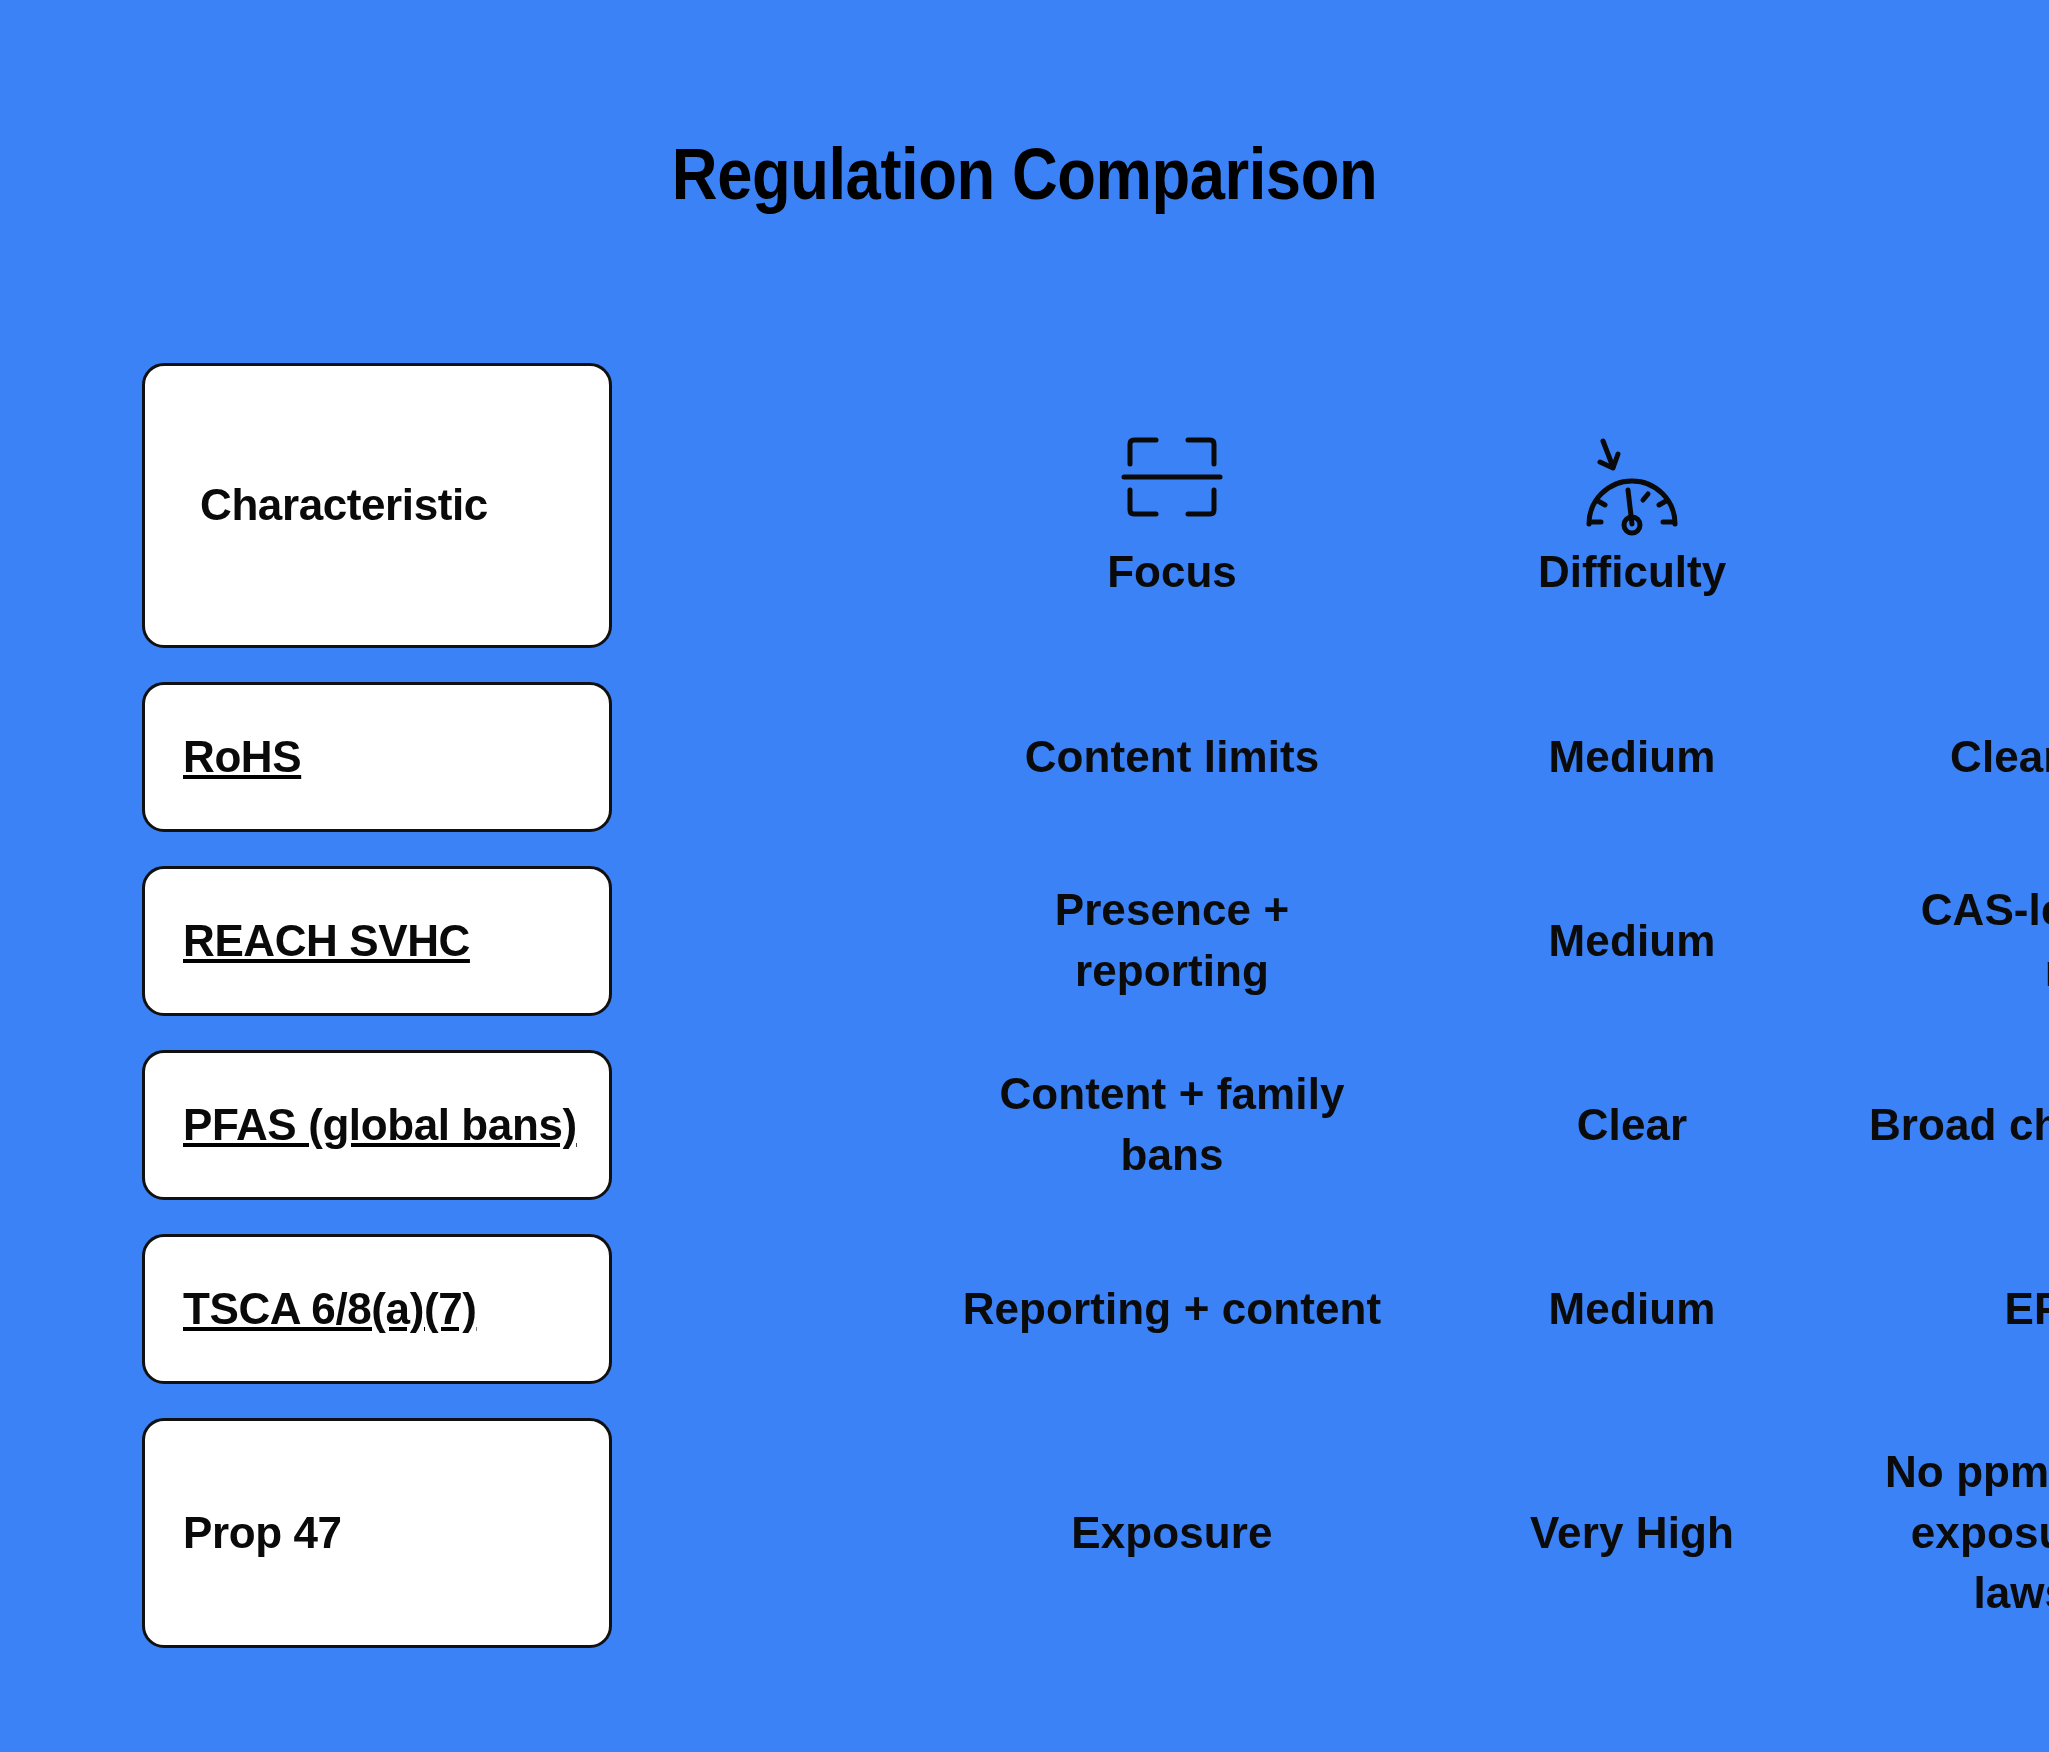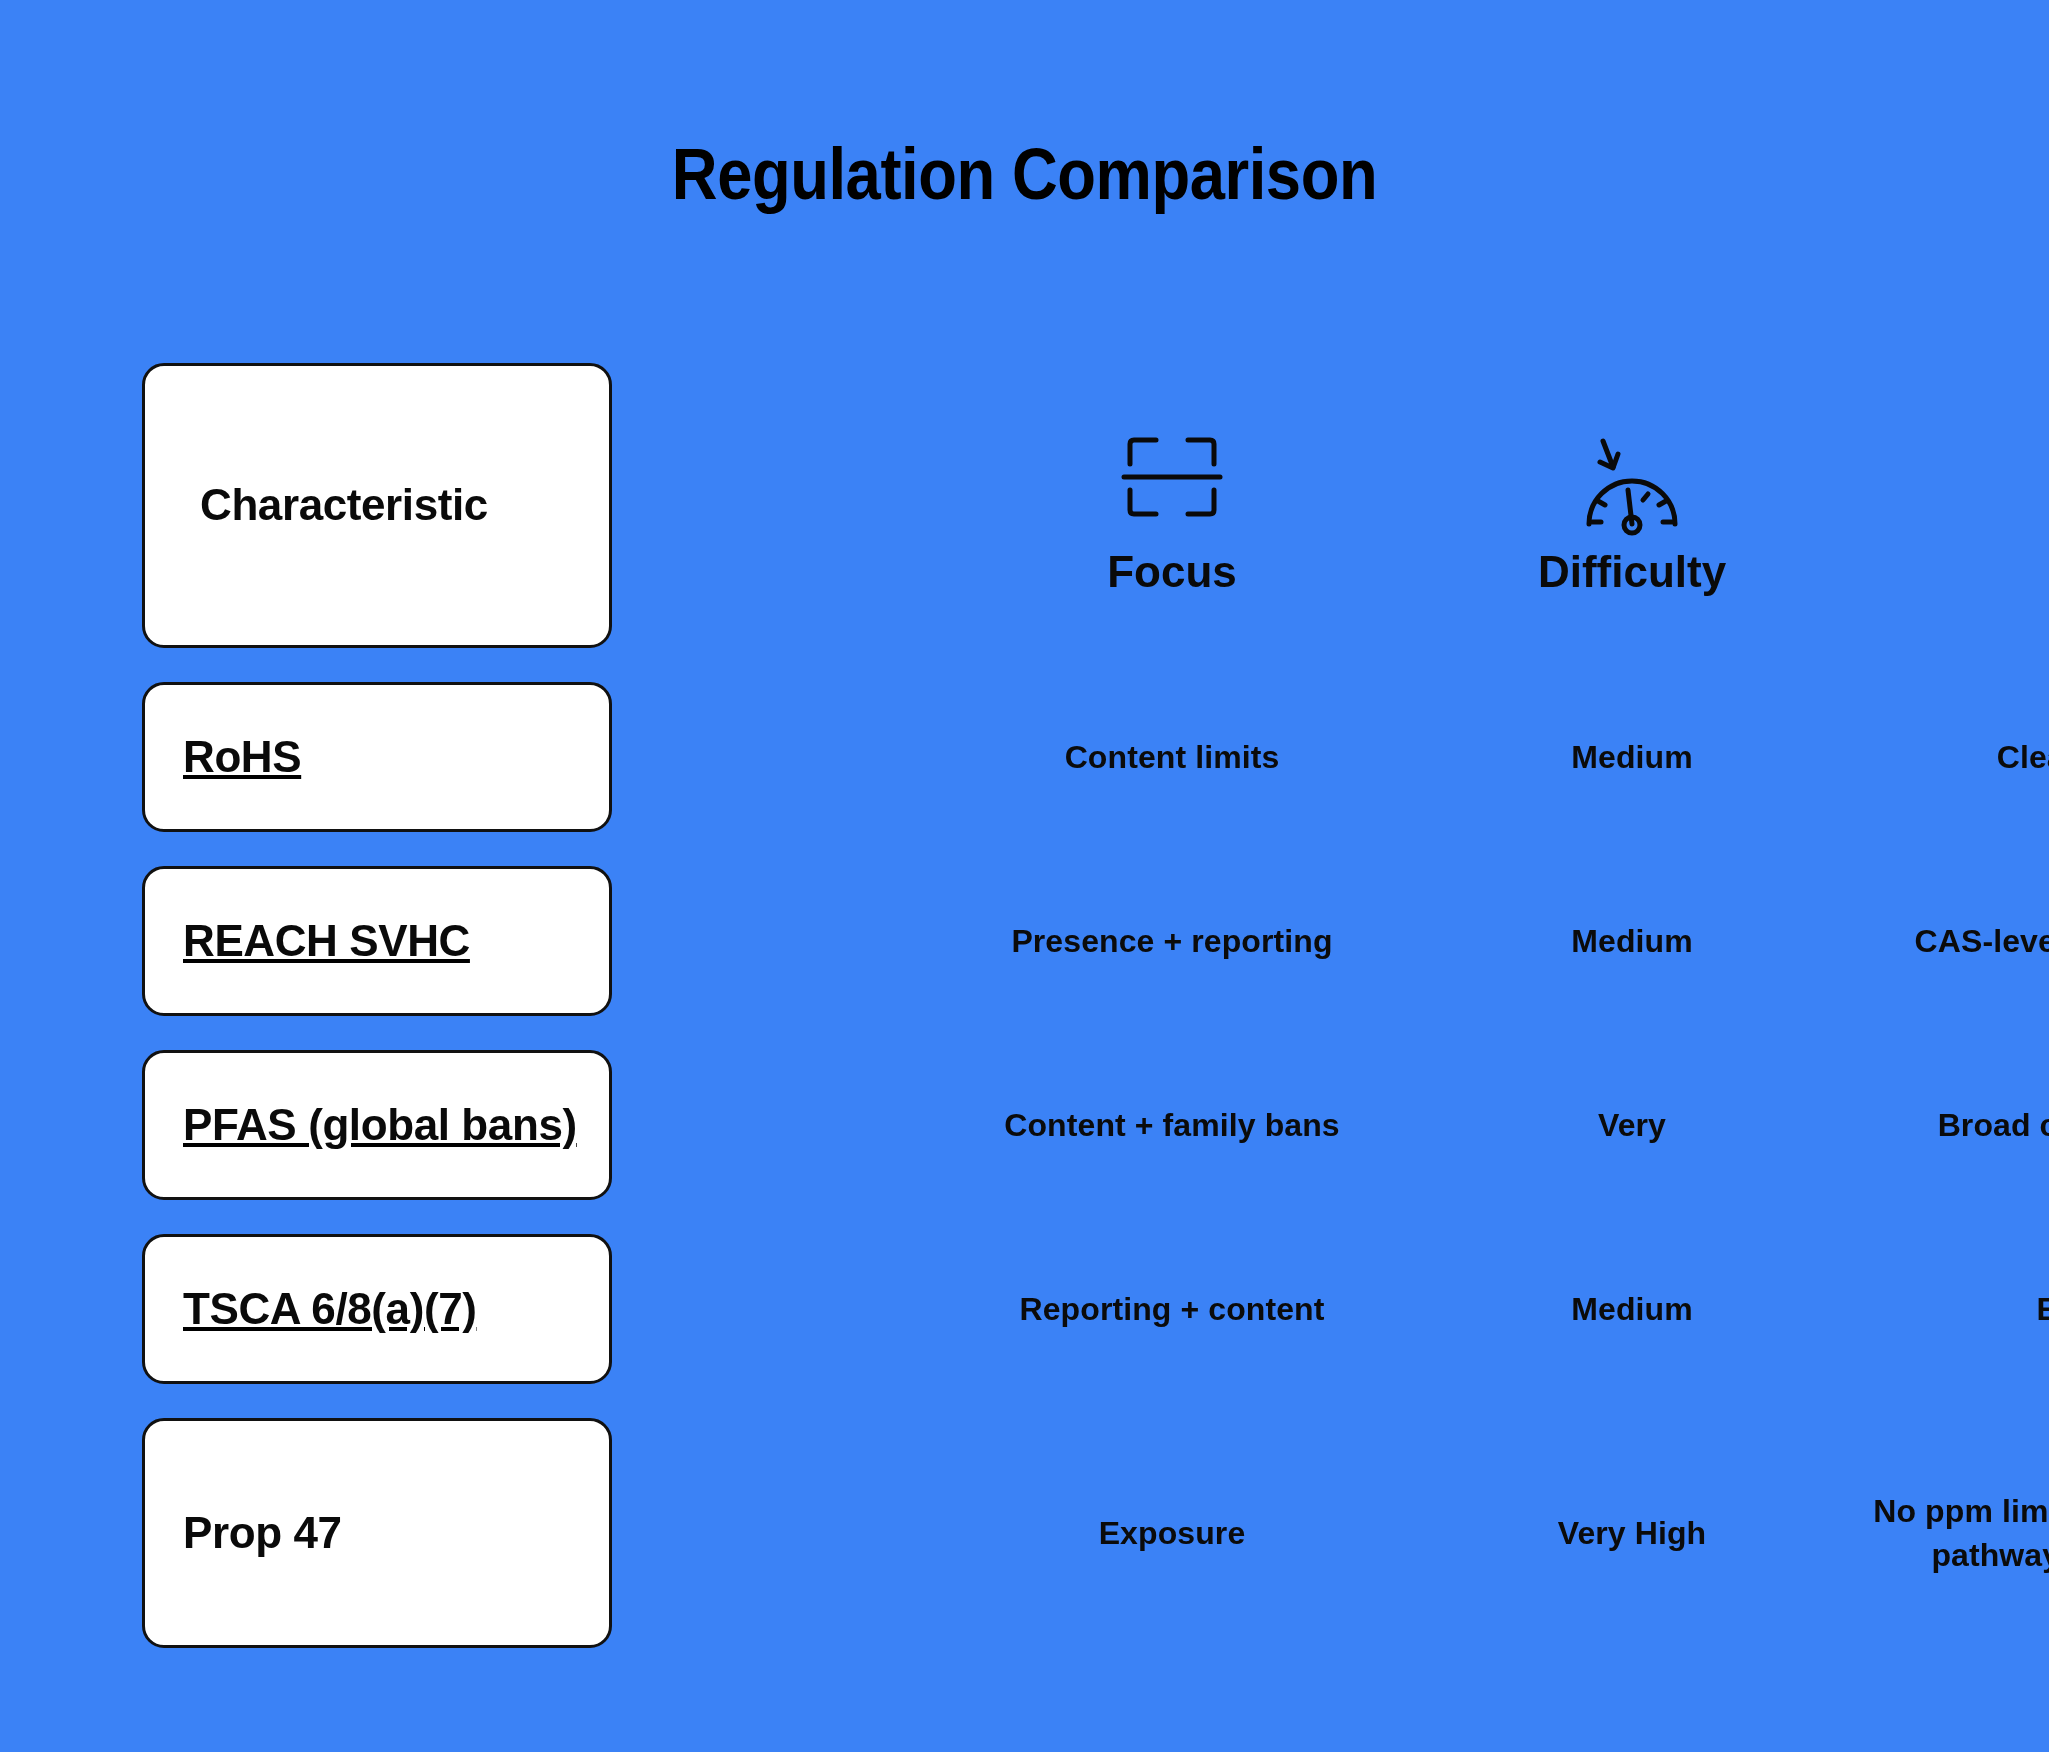--- a/index.html
+++ b/index.html
@@ -93,21 +93,21 @@
     align-items: center;
   }
 
   .cell {
     position: absolute;
     top: 50%;
     transform: translateY(-50%);
     text-align: center;
     font-family: "Liberation Sans Narrow", "Liberation Sans", sans-serif;
     font-weight: bold;
-    font-size: 32px;
+    font-size: 44px;
     line-height: 1.38;
     color: #0b0b0b;
     letter-spacing: 0.1px;
   }
   .cell-focus      { left: 350px;  width: 420px; }
   .cell-difficulty { left: 870px;  width: 300px; text-align: center; }
   .cell-why        { left: 1230px; width: 560px; }
 
   
   .head-cell {
@@ -216,21 +216,21 @@
         <div class="cell cell-why">CAS-level mapping needed</div>
       </div>
     </div>
 
     <div class="row row-data">
       <div class="label-box">
         <span class="label-text">PFAS (global bans)</span>
       </div>
       <div class="cells">
         <div class="cell cell-focus">Content + family bans</div>
-        <div class="cell cell-difficulty">Very</div>
+        <div class="cell cell-difficulty">Clear</div>
         <div class="cell cell-why">Broad chemical families</div>
       </div>
     </div>
 
     <div class="row row-data">
       <div class="label-box">
         <span class="label-text">TSCA 6/8(a)(7)</span>
       </div>
       <div class="cells">
         <div class="cell cell-focus">Reporting + content</div>

